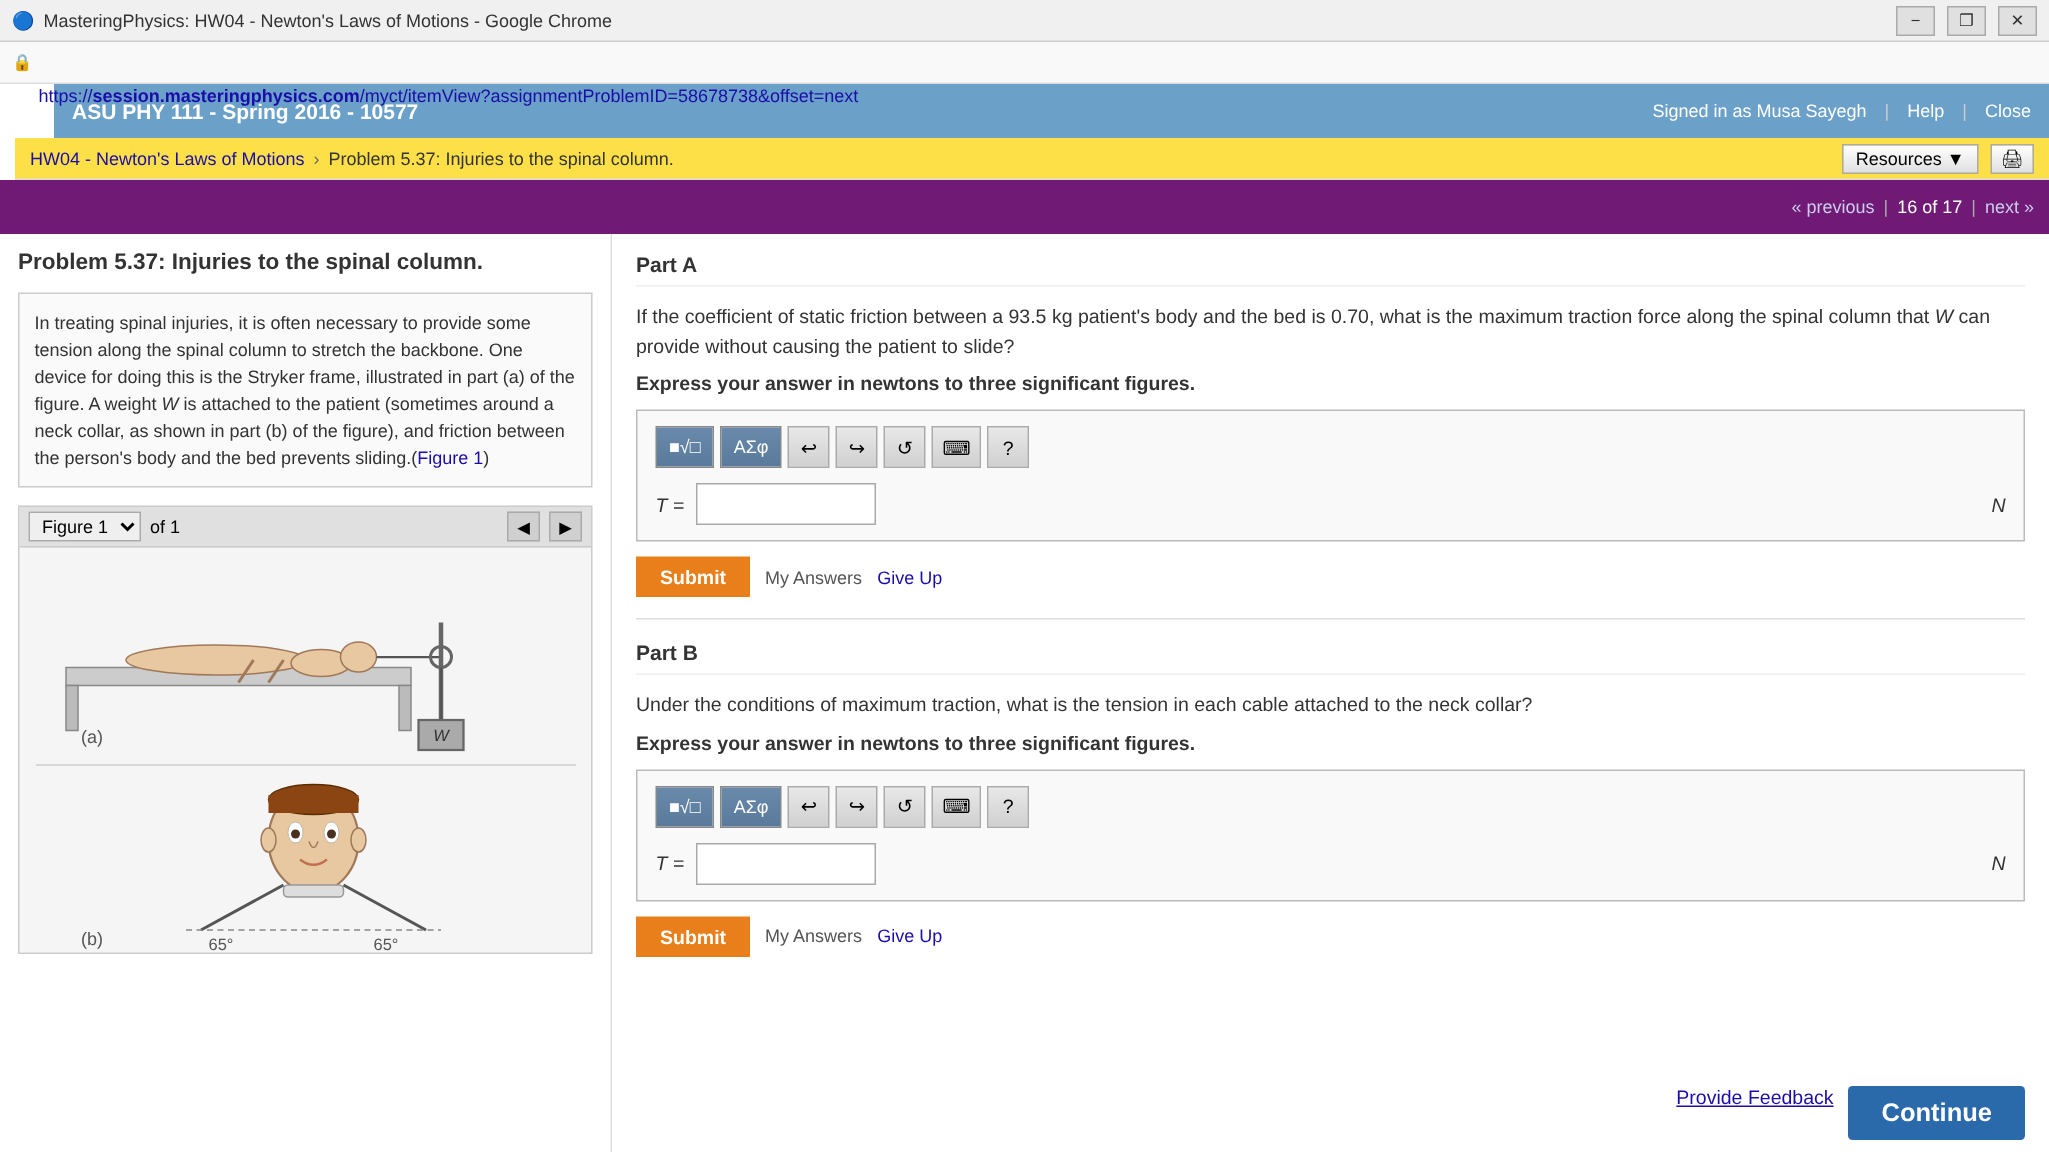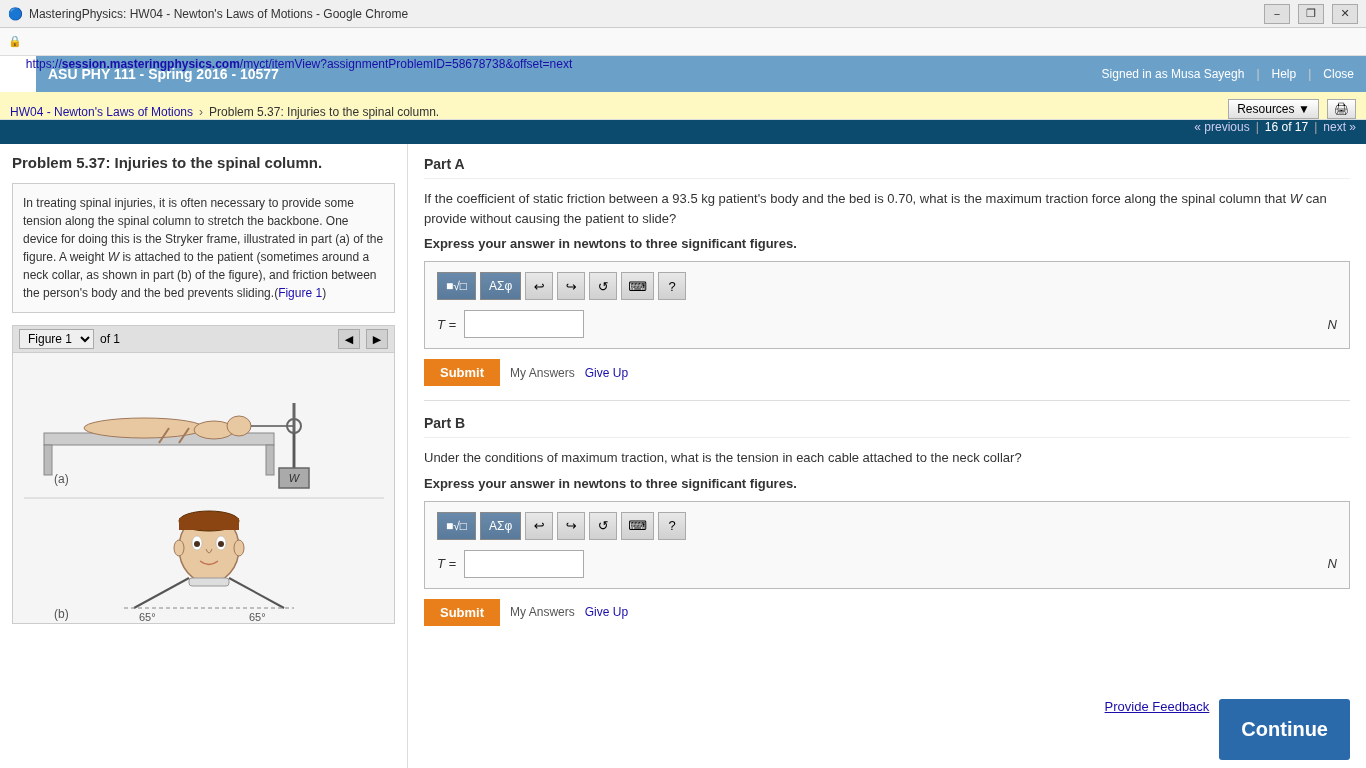--- a/index.html
+++ b/index.html
@@ -50,27 +50,28 @@
       justify-content: space-between;
       margin-left: 36px;
     }
     .app-header-title { color: #fff; font-size: 14px; font-weight: bold; }
     .app-header-right { display: flex; align-items: center; gap: 12px; font-size: 12px; color: #fff; }
     .app-header-right a { color: #fff; text-decoration: none; }
     .separator { color: #ccc; }
 
     
     .breadcrumb-bar {
-      background: #fef9c3;
+      background: #fde047;
       border-bottom: 1px solid #ddd;
       height: 28px;
       display: flex;
-      align-items: flex-end;
+      align-items: center;
       padding: 0 10px;
       justify-content: space-between;
+      margin-left: 10px;
     }
     .breadcrumb { display: flex; align-items: center; font-size: 12px; }
     .breadcrumb a { color: #1a0dab; text-decoration: none; }
     .breadcrumb-arrow { margin: 0 6px; color: #666; }
     .breadcrumb-current { color: #333; }
     .breadcrumb-right { display: flex; align-items: center; gap: 8px; }
     .resources-btn {
       border: 1px solid #aaa;
       background: linear-gradient(#fff, #e0e0e0);
       padding: 2px 8px;
@@ -81,23 +82,24 @@
     .print-btn {
       border: 1px solid #aaa;
       background: linear-gradient(#fff, #e0e0e0);
       padding: 2px 6px;
       font-size: 12px;
       cursor: pointer;
     }
 
     
     .nav-bar {
-      background: #0c4a6e;
-      height: 24px;
-      display: flex;
+      background: #701a75;
+      height: 36px;
+      display: flex;
+      align-items: center;
       justify-content: flex-end;
       padding: 0 10px;
       font-size: 12px;
       color: #fff;
       gap: 6px;
     }
     .nav-bar a { color: #cce; text-decoration: none; font-size: 12px; }
     .nav-bar .pipe { color: #aaa; }
 
     
@@ -297,22 +299,22 @@
     .feedback-link {
       color: #1a0dab;
       text-decoration: underline;
       font-size: 13px;
       cursor: pointer;
     }
     .continue-btn {
       background: #2a6aab;
       color: #fff;
       border: none;
-      padding: 19px 22px;
-      font-size: 20px;
+      padding: 8px 22px;
+      font-size: 17px;
       font-weight: bold;
       cursor: pointer;
       border-radius: 3px;
     }
 
     .italic { font-style: italic; }
     .bold { font-weight: bold; }
   </style>
 </head>
 <body>

